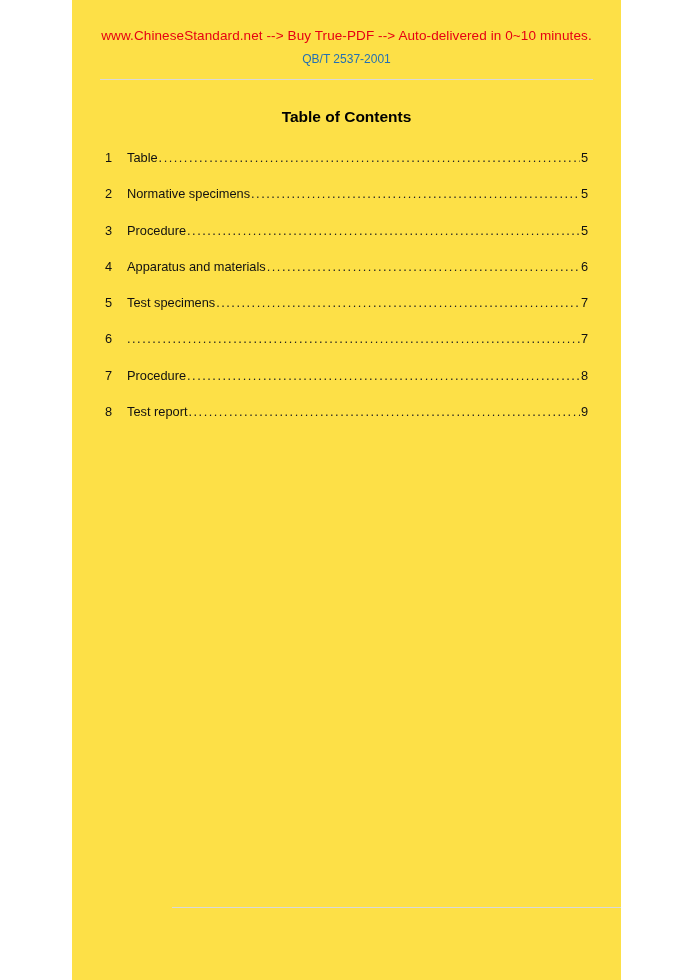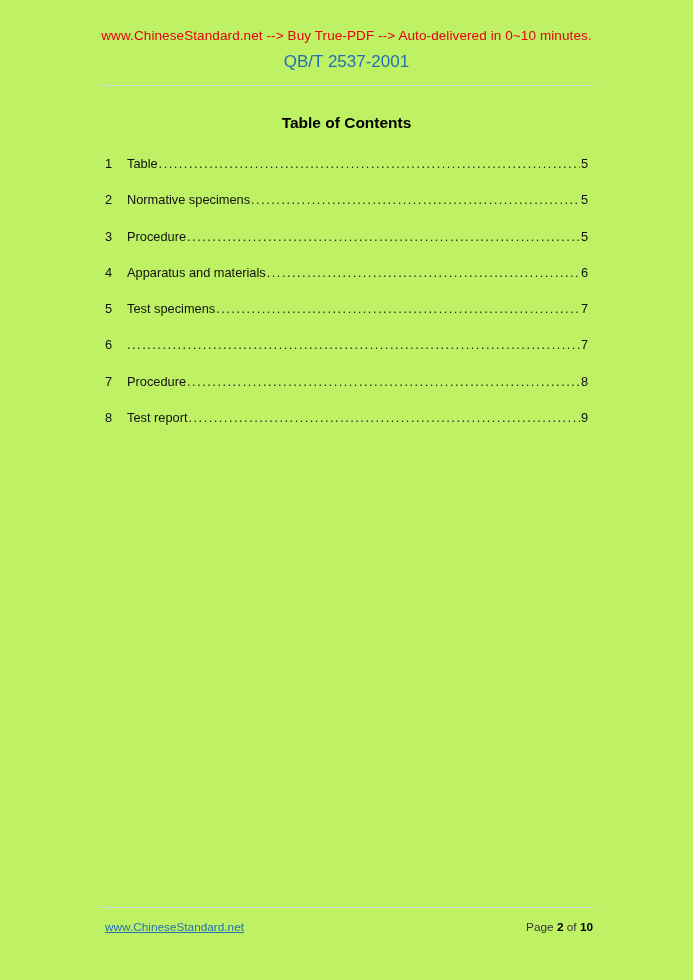--- a/index.html
+++ b/index.html
@@ -4,40 +4,40 @@
 <style>
   :root{
     --red:#e60012;
     --blue:#2470b3;
     --rule:#d9d9d9;
     --ink:#1a1a1a;
   }
   html,body{margin:0;padding:0;background:#fff;}
   .page{
     position:relative;
-    width:693px;height:980px;
+    width:549px;height:980px;
     margin:0 auto;
-    background:#bef264;
+    background:#fde047;
     font-family:"Liberation Sans", sans-serif;
     color:var(--ink);
     box-sizing:border-box;
     overflow:hidden;
   }
   .banner{
     padding-top:28px;
     text-align:center;
     color:var(--red);
     font-size:13.5px;
     letter-spacing:.1px;
   }
   .std-code{
     margin-top:9px;
     text-align:center;
     color:var(--blue);
-    font-size:17px;
+    font-size:12px;
   }
   .rule{
     border:none;
     border-top:1px solid var(--rule);
     width:493px;
     margin:13px auto 0 auto;
   }
   .toc-title{
     margin-top:28px;
     text-align:center;
@@ -159,23 +159,14 @@
       <div class="toc-row">
         <span class="toc-num">8</span>
         <span class="toc-label">Test report</span>
         <span class="leader">............................................................................................................................................................................................................................</span>
         <span class="toc-page">9</span>
       </div>
     </div>
 
   <hr class="footer-rule">
 
-  <div class="footer">
-    <span class="footer-link">www.ChineseStandard.net</span>
-    <span class="page-info">
-      <span>Page</span>
-      <b>2</b>
-      <span>of</span>
-      <b>10</b>
-    </span>
-  </div>
 
 </div>
 
 </body></html>

